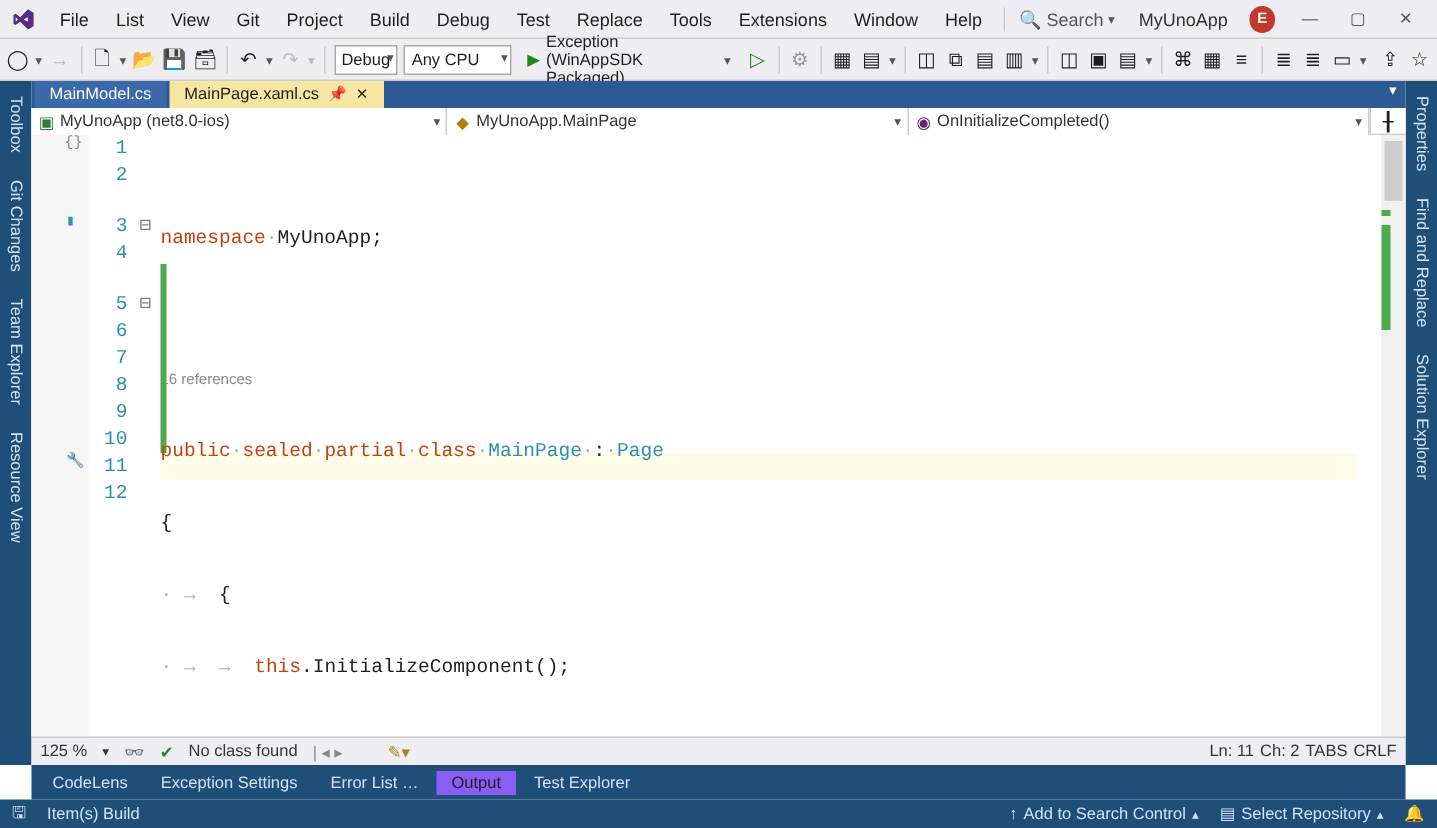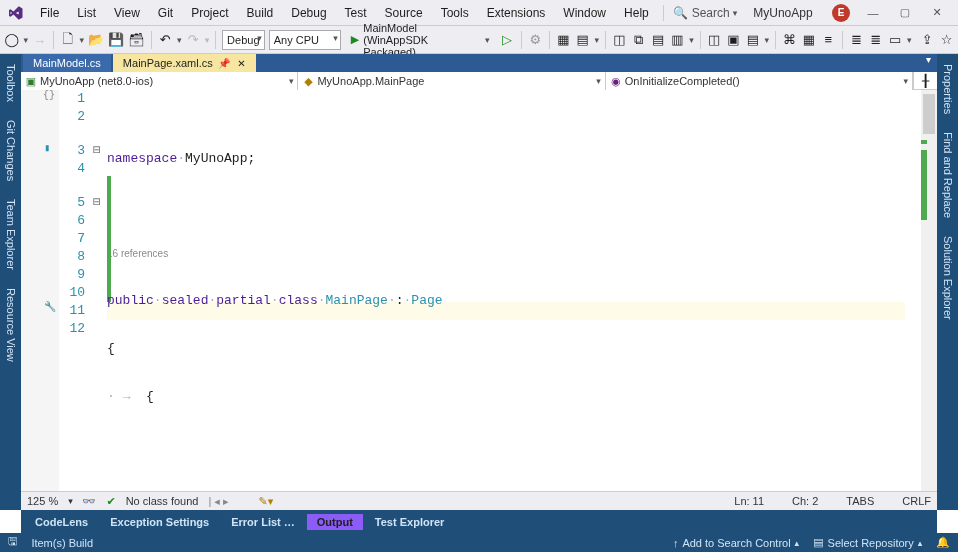--- a/index.html
+++ b/index.html
@@ -181,54 +181,53 @@
   .gutter { width: 34px; background: #fff; color: #2b91af; text-align: right; padding-right: 8px; }
   .fold { width: 14px; background: #fff; color:#808080; }
   .code { flex: 1; background: #fff; white-space: pre; position: relative; }
   .scroll-track { width: 16px; background:#f0f0f0; position:relative;}
   .scroll-thumb { position:absolute; left:2px; width:12px; top:4px; height:40px; background:#cdcdcd;}
   .minihl { position:absolute; left:0; width:6px; background:#4fa94f;}
 
   .line { height: 18px; line-height: 18px; }
   .codelens { height: 16px; line-height: 16px; font-size: 10px; color: #8a8a8a; font-family:"Segoe UI",sans-serif; }
 
-  .kw { color: #4c1d95; }
+  .kw { color: #c2410c; }
   .type { color: #2b91af; }
   .dot { color: #b0b0b0; }
   .change-bar { position:absolute; left:0; width:4px; background:#4fa94f;}
 
   .curline-hl { position:absolute; left:0; right:16px; height:18px; background:#fefce8; z-index:0;}
 
   
   .edstatus {
     position: absolute;
     left: 21px; right: 21px; bottom: 42px; height: 19px;
     background: #eeeef2;
     border-top: 1px solid #ccc;
     display: flex; align-items: center;
     padding: 0 6px; gap: 10px;
     font-size: 11px; color: #333;
   }
-  .es-right { margin-left: auto; display:flex; gap:28px; }
+  .es-right { margin-left: auto; display:flex; gap:4px; }
   .ok { color:#1e8a1e; }
 
   
   .bottom-tabs {
     position: absolute;
     left: 21px; right: 21px; bottom: 19px; height: 23px;
     background: #1f4e79;
     display: flex; align-items: center;
     padding: 2px 4px; gap: 2px;
   }
   .btab {
     padding: 2px 10px;
     font-size: 11px;
     color: #d0e4f5;
     background: transparent;
-    font-weight: bold;
   }
   .btab.active { background: #8b5cf6; color: #1e1e1e; }
 
   
   .statusbar {
     position: absolute;
     left: 0; right: 0; bottom: 0; height: 19px;
     background: #1f4e79;
     color: #d0e4f5;
     display: flex; align-items: center;
@@ -248,21 +247,21 @@
       </svg>
   </div>
   <div class="menu-item">File</div>
   <div class="menu-item">List</div>
   <div class="menu-item">View</div>
   <div class="menu-item">Git</div>
   <div class="menu-item">Project</div>
   <div class="menu-item">Build</div>
   <div class="menu-item">Debug</div>
   <div class="menu-item">Test</div>
-  <div class="menu-item">Source</div>
+  <div class="menu-item">Replace</div>
   <div class="menu-item">Tools</div>
   <div class="menu-item">Extensions</div>
   <div class="menu-item">Window</div>
   <div class="menu-item">Help</div>
   <div class="menu-sep"></div>
   <div class="search-box">
     <span>🔍</span>
     <span>Search</span>
     <span style="font-size:9px;">▾</span>
   </div>
@@ -287,21 +286,21 @@
   <div class="tsep"></div>
   <div class="tbtn">↶</div>
   <span style="font-size:9px;color:#555;">▾</span>
   <div class="tbtn" style="color:#bbb;">↷</div>
   <span style="font-size:9px;color:#bbb;">▾</span>
   <div class="tsep"></div>
   <div class="combo">Debug</div>
   <div class="combo" style="min-width:72px;">Any CPU</div>
   <div class="start-btn">
     <span class="play">▶</span>
-    <span>MainModel (WinAppSDK Packaged)</span>
+    <span>Exception (WinAppSDK Packaged)</span>
     <span style="font-size:9px;color:#555;">▾</span>
   </div>
   <div class="tbtn green">▷</div>
   <div class="tsep"></div>
   <div class="tbtn" style="color:#999;">⚙</div>
   <div class="tsep"></div>
   <div class="tbtn">▦</div>
   <div class="tbtn">▤</div>
   <span style="font-size:9px;color:#555;">▾</span>
   <div class="tsep"></div>
@@ -413,20 +412,21 @@
   </div>
   <div class="code">
     <div class="change-bar" style="top:86px;height:126px;"></div>
     <div class="curline-hl" style="top:212px;"></div>
     <div class="line" style="position:relative;z-index:1;"><span class="kw">namespace</span><span class="dot">·</span><span>MyUnoApp</span>;</div>
     <div class="line"></div>
     <div class="codelens">16 references</div>
     <div class="line" style="position:relative;z-index:1;"><span class="kw">public</span><span class="dot">·</span><span class="kw">sealed</span><span class="dot">·</span><span class="kw">partial</span><span class="dot">·</span><span class="kw">class</span><span class="dot">·</span><span class="type">MainPage</span><span class="dot">·</span>:<span class="dot">·</span><span class="type">Page</span></div>
     <div class="line" style="position:relative;z-index:1;">{</div>
     <div class="line" style="position:relative;z-index:1;"><span class="dot">·</span> <span class="dot">→</span>  {</div>
+    <div class="line" style="position:relative;z-index:1;"><span class="dot">·</span> <span class="dot">→</span>  <span class="dot">→</span>  <span class="kw">this</span>.<span>InitializeComponent</span>();</div>
     
     
     
     
     
   </div>
   <div class="scroll-track">
     <div class="minihl" style="top:50px;height:4px;"></div>
     <div class="minihl" style="top:60px;height:70px;"></div>
     <div class="scroll-thumb"></div>

